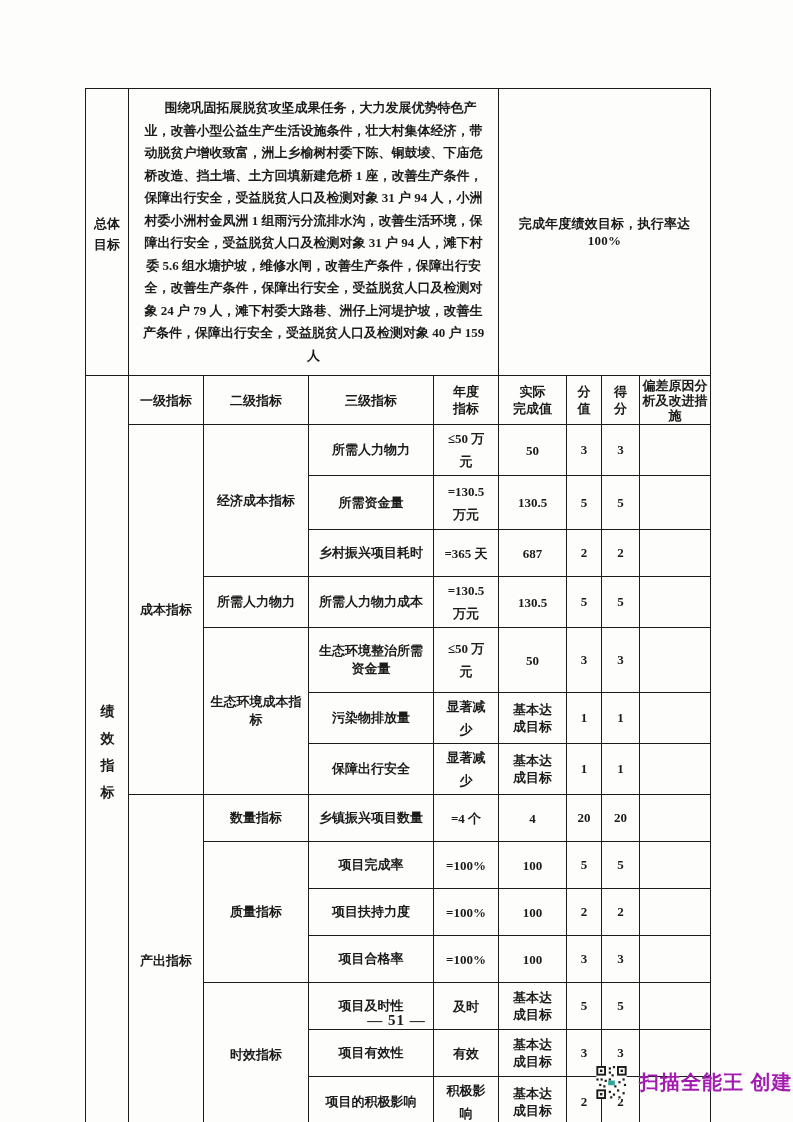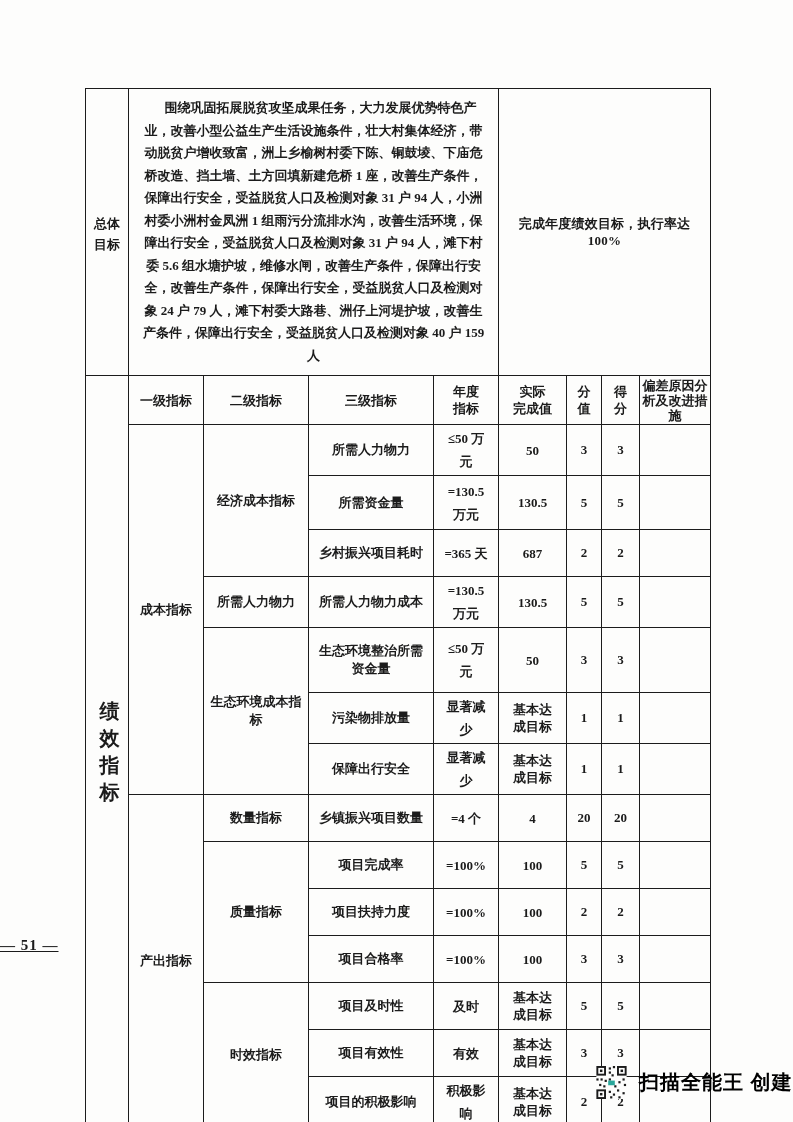--- a/index.html
+++ b/index.html
@@ -49,50 +49,50 @@
     text-align:left;
     padding:7px 3px;
     letter-spacing:.2px;
   }
   
   td.side{vertical-align:middle;}
   td.side .vert{
     width:15px;margin:17px auto;
     word-break:break-all;
     line-height:27px;
-    font-size:20px;
+    font-size:14px;
     text-align:right;
   }
   
   td.hdr{white-space:pre-line;font-size:13px;line-height:17px;}
   td.hdr-dev{font-size:10.5px;line-height:15px;padding:1px;}
   
   td.c-l1,td.c-l2{font-size:13px;padding:2px 4px;}
   td.c-l3{text-align:left;padding:14px 7px;font-size:13px;}
   td.c-annual{padding:2px 8px;font-size:13px;line-height:23px;}
   td.c-actual{padding:2px 8px;font-size:13px;line-height:17px;}
   td.c-score,td.c-points{padding:2px 5px;font-size:13px;}
   td.c-dev{padding:0;}
   
   .page-number{
-    position:absolute;left:0;top:937px;width:100%;
+    position:absolute;left:0;top:1012px;width:100%;
+    text-align:center;
     font-size:15px;font-weight:bold;
     letter-spacing:1px;
-    text-decoration:underline;
   }
   .scanner-mark{
     position:absolute;left:596px;top:1066px;
     display:flex;align-items:center;gap:12px;
   }
   .scanner-mark .qr{width:31px;height:33px;display:block;}
   .scanner-mark .mark-text{
     font-family:"Liberation Sans","DejaVu Sans",sans-serif;
     font-weight:bold;
     font-size:20px;
-    color:#000000;
+    color:#a21caf;
     letter-spacing:1px;
     white-space:nowrap;
   }
 </style>
 </head>
 <body>
 
 <div class="page">
 
   <table class="perf">

